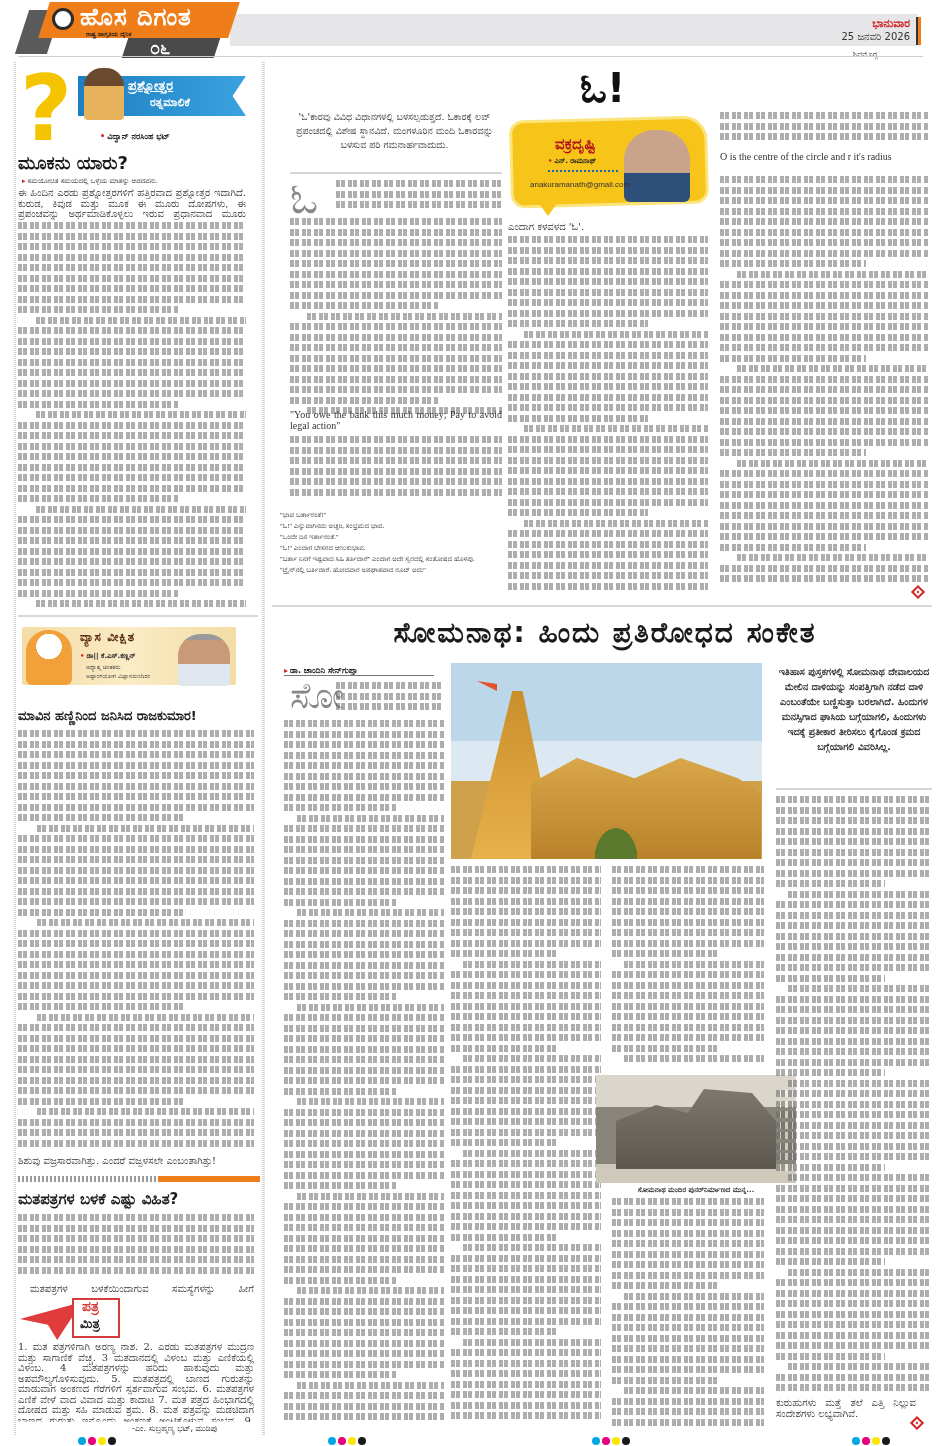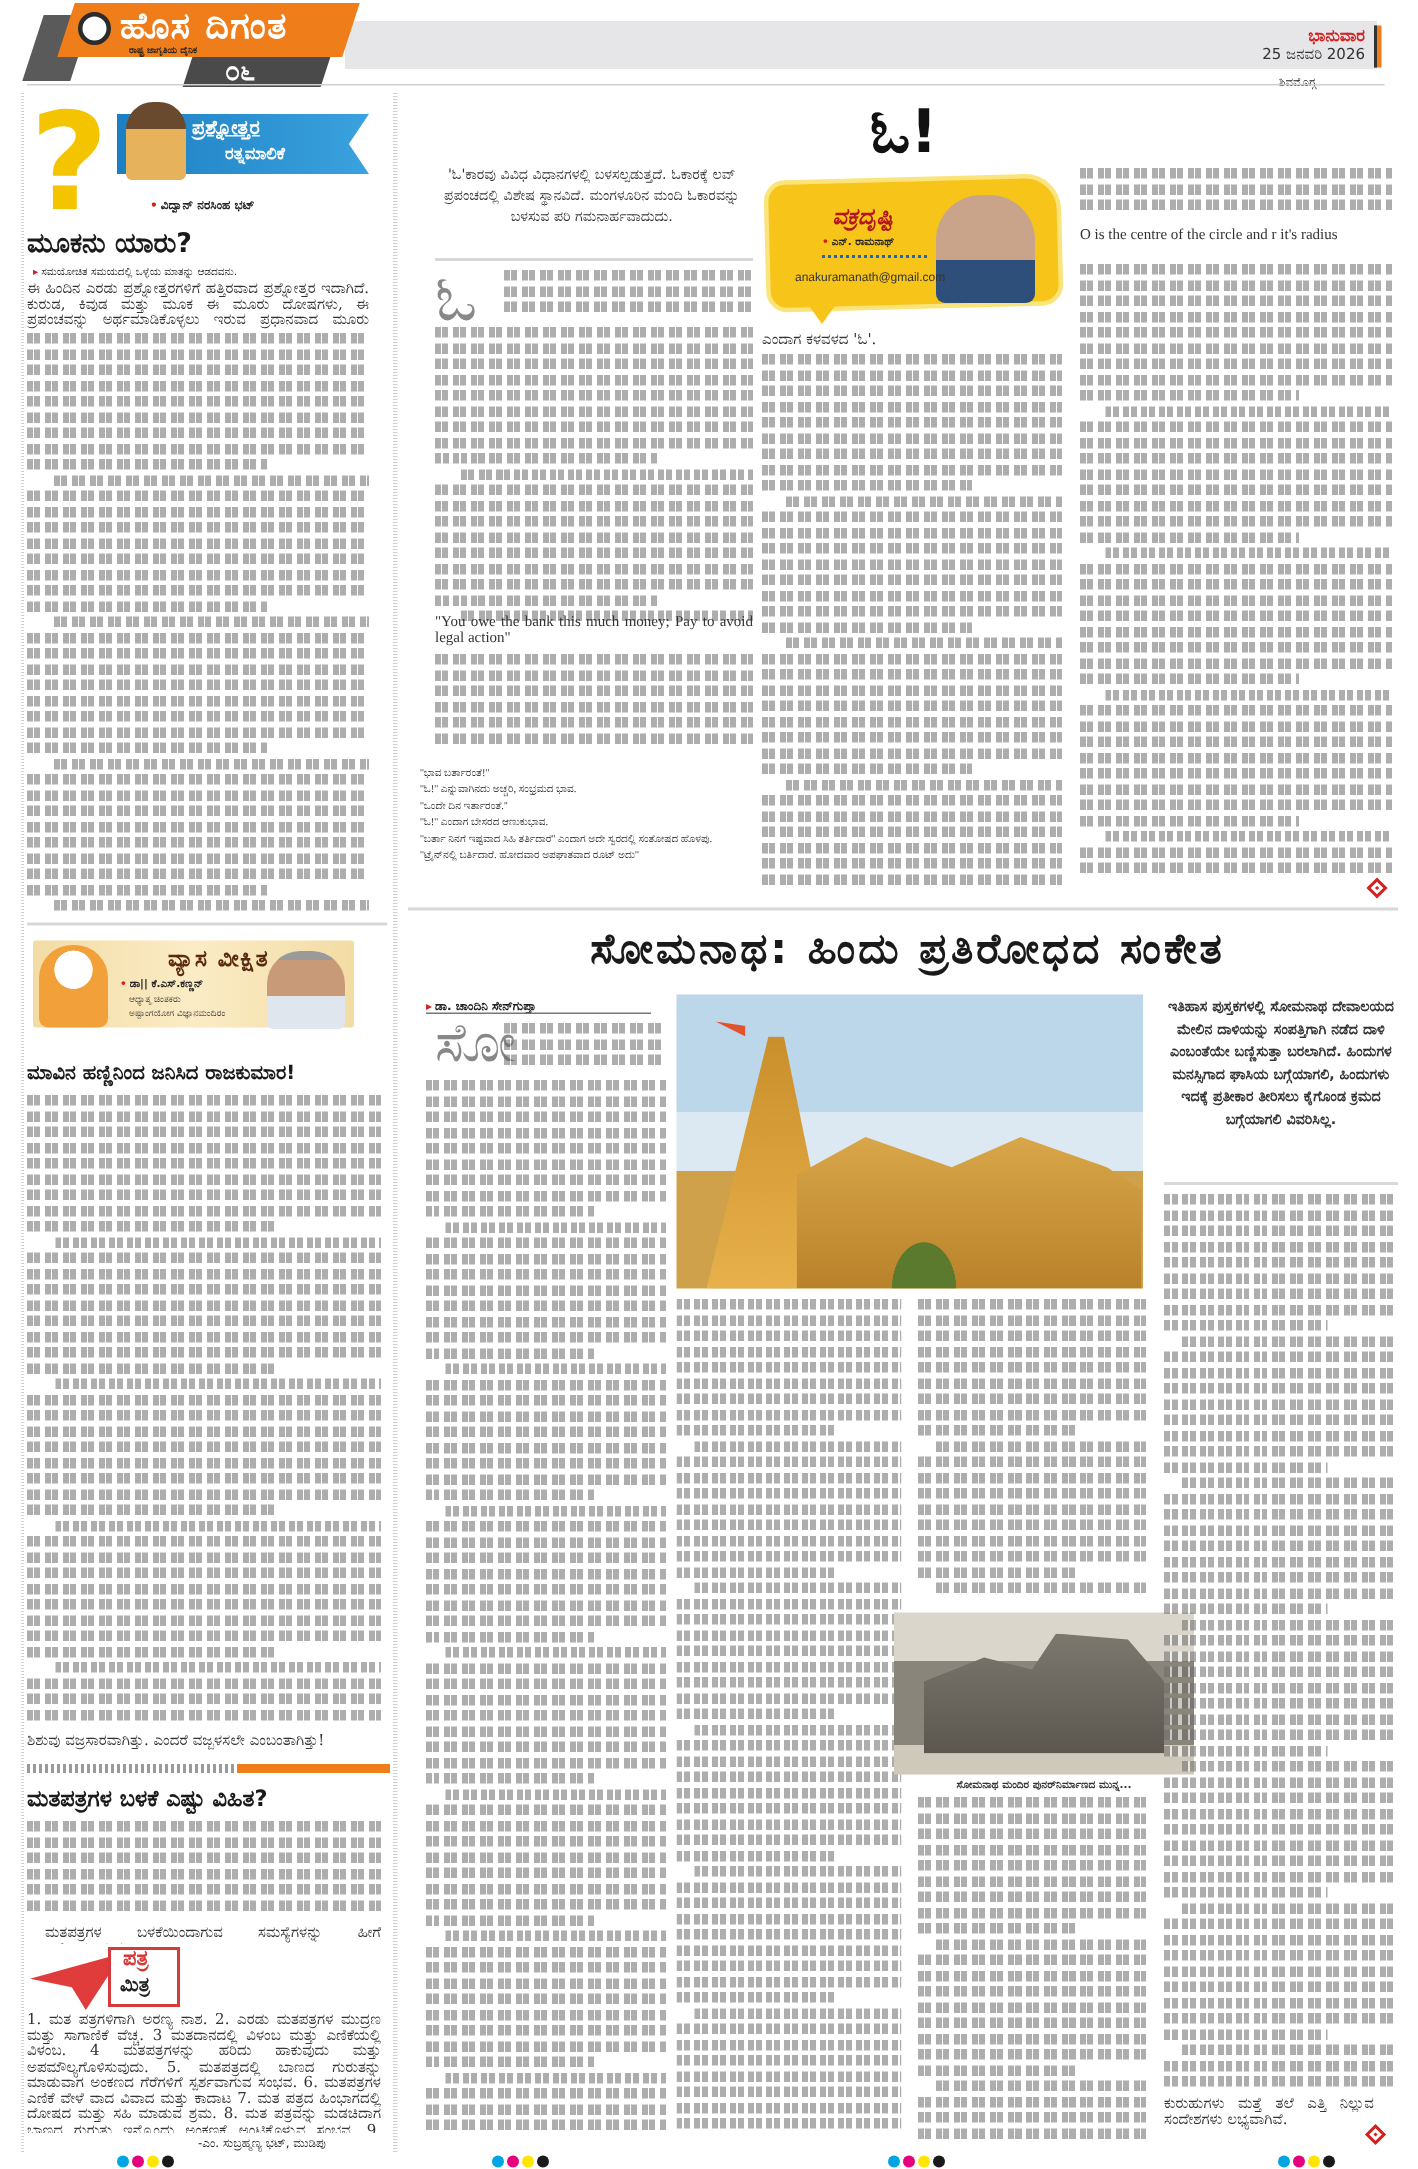--- a/index.html
+++ b/index.html
@@ -42,21 +42,21 @@
   .qa-person { position: absolute; left: 84px; top: 68px; width: 40px; height: 52px; border-radius: 18px 18px 4px 4px; background: linear-gradient(#6a4a2e 0 35%, #e6b25b 35%); }
   .qa-author { position: absolute; left: 100px; top: 132px; font-size: 8px; font-weight: bold; color: #222; }
   .qa-author::before { content: "•"; color: #d32020; margin-right: 2px; }
   .qa-headline { position: absolute; left: 18px; top: 152px; font-size: 18px; font-weight: bold; color: #1a1a1a; }
   .qa-sub { position: absolute; left: 22px; top: 177px; font-size: 7px; font-weight: normal; color: #222; }
   .qa-sub::before { content: "▸"; color: #d32020; margin-right: 2px; }
 
   
   .vyasa-banner { position: absolute; left: 22px; top: 627px; width: 214px; height: 58px; background: linear-gradient(90deg, #f3dca4, #fbecc6 50%, #f3dca4); border-radius: 2px; }
   .vyasa-sage { position: absolute; left: 26px; top: 630px; width: 46px; height: 55px; border-radius: 22px 22px 6px 6px; background: radial-gradient(circle at 50% 30%, #fff 0 28%, #f2a03a 29%); }
-  .vyasa-title { position: absolute; left: 80px; top: 630px; font-size: 15px; font-weight: bold; color: #5a2a10; letter-spacing: 1px; margin-left: 32px; }
+  .vyasa-title { position: absolute; left: 80px; top: 630px; font-size: 12px; font-weight: bold; color: #5a2a10; letter-spacing: 1px; }
   .vyasa-author { position: absolute; left: 80px; top: 652px; font-size: 7px; font-weight: bold; color: #222; }
   .vyasa-author::before { content: "•"; color: #d32020; margin-right: 2px; }
   .vyasa-role1, .vyasa-role2 { position: absolute; left: 86px; font-size: 6px; color: #333; }
   .vyasa-role1 { top: 663px; }
   .vyasa-role2 { top: 672px; }
   .vyasa-photo { position: absolute; left: 178px; top: 634px; width: 52px; height: 52px; border-radius: 22px 22px 4px 4px; background: linear-gradient(#9a9a9a 0 12%, #c99a78 12% 58%, #dfe6ee 58%); }
   .vyasa-headline { position: absolute; left: 18px; top: 708px; font-size: 13px; font-weight: bold; color: #1a1a1a; }
 
   
   .letters-bar-grey { position: absolute; left: 18px; top: 1176px; width: 140px; height: 6px; background: repeating-linear-gradient(to right, #9a9a9a 0 2px, #fff 2px 4px); }
@@ -68,21 +68,21 @@
   .patra-word2 { position: absolute; left: 80px; top: 1316px; font-size: 13px; font-weight: bold; color: #222; }
   .letter-sign { position: absolute; left: 132px; top: 1424px; font-size: 8px; font-weight: normal; color: #222; }
 
   
   .o-intro { position: absolute; left: 282px; top: 110px; width: 225px; text-align: center; font-size: 9.5px; line-height: 14px; color: #333; }
   .o-intro-rule { position: absolute; left: 290px; top: 172px; width: 212px; height: 2px; background: #d8d8d8; }
   .o-title { position: absolute; left: 580px; top: 65px; font-size: 40px; font-weight: bold; color: #111; }
   .dropcap-o { position: absolute; left: 290px; top: 176px; font-size: 42px; color: #888; font-family: "DejaVu Serif", serif; line-height: 46px; }
   .col-card { position: absolute; left: 510px; top: 118px; width: 198px; height: 88px; background: #f7c41a; border: 3px solid #fbe47c; border-radius: 14px 24px 14px 14px; transform: rotate(-1.5deg); }
   .col-card-tail { position: absolute; left: 538px; top: 202px; width: 0; height: 0; border-left: 10px solid transparent; border-right: 10px solid transparent; border-top: 14px solid #f7c41a; }
-  .col-card-title { position: absolute; left: 555px; top: 135px; font-size: 15px; font-weight: bold; color: #b3141e; font-style: italic; }
+  .col-card-title { position: absolute; left: 555px; top: 135px; font-size: 15px; font-weight: bold; color: #b3141e; }
   .col-card-author { position: absolute; left: 548px; top: 157px; font-size: 7px; font-weight: bold; color: #222; }
   .col-card-author::before { content: "•"; color: #d32020; margin-right: 2px; }
   .col-card-dots { position: absolute; left: 548px; top: 170px; width: 70px; height: 2px; background: repeating-linear-gradient(to right, #1d66b3 0 2px, transparent 2px 4px); }
   .col-card-email { position: absolute; left: 530px; top: 180px; font-size: 8px; color: #333; font-family: "Liberation Sans", sans-serif; }
   .col-card-photo { position: absolute; left: 624px; top: 130px; width: 66px; height: 72px; border-radius: 30px 30px 6px 6px; background: linear-gradient(#c9a48a 0 60%, #2e4f7a 60%); }
 
   
   .soma-headline { position: absolute; left: 280px; top: 616px; width: 650px; text-align: center; font-size: 28px; font-weight: bold; color: #1a1a1a; letter-spacing: 2px; }
   .soma-byline { position: absolute; left: 284px; top: 666px; font-size: 8px; font-weight: bold; color: #222; }
   .soma-byline::before { content: "▸"; color: #d32020; margin-right: 2px; }

